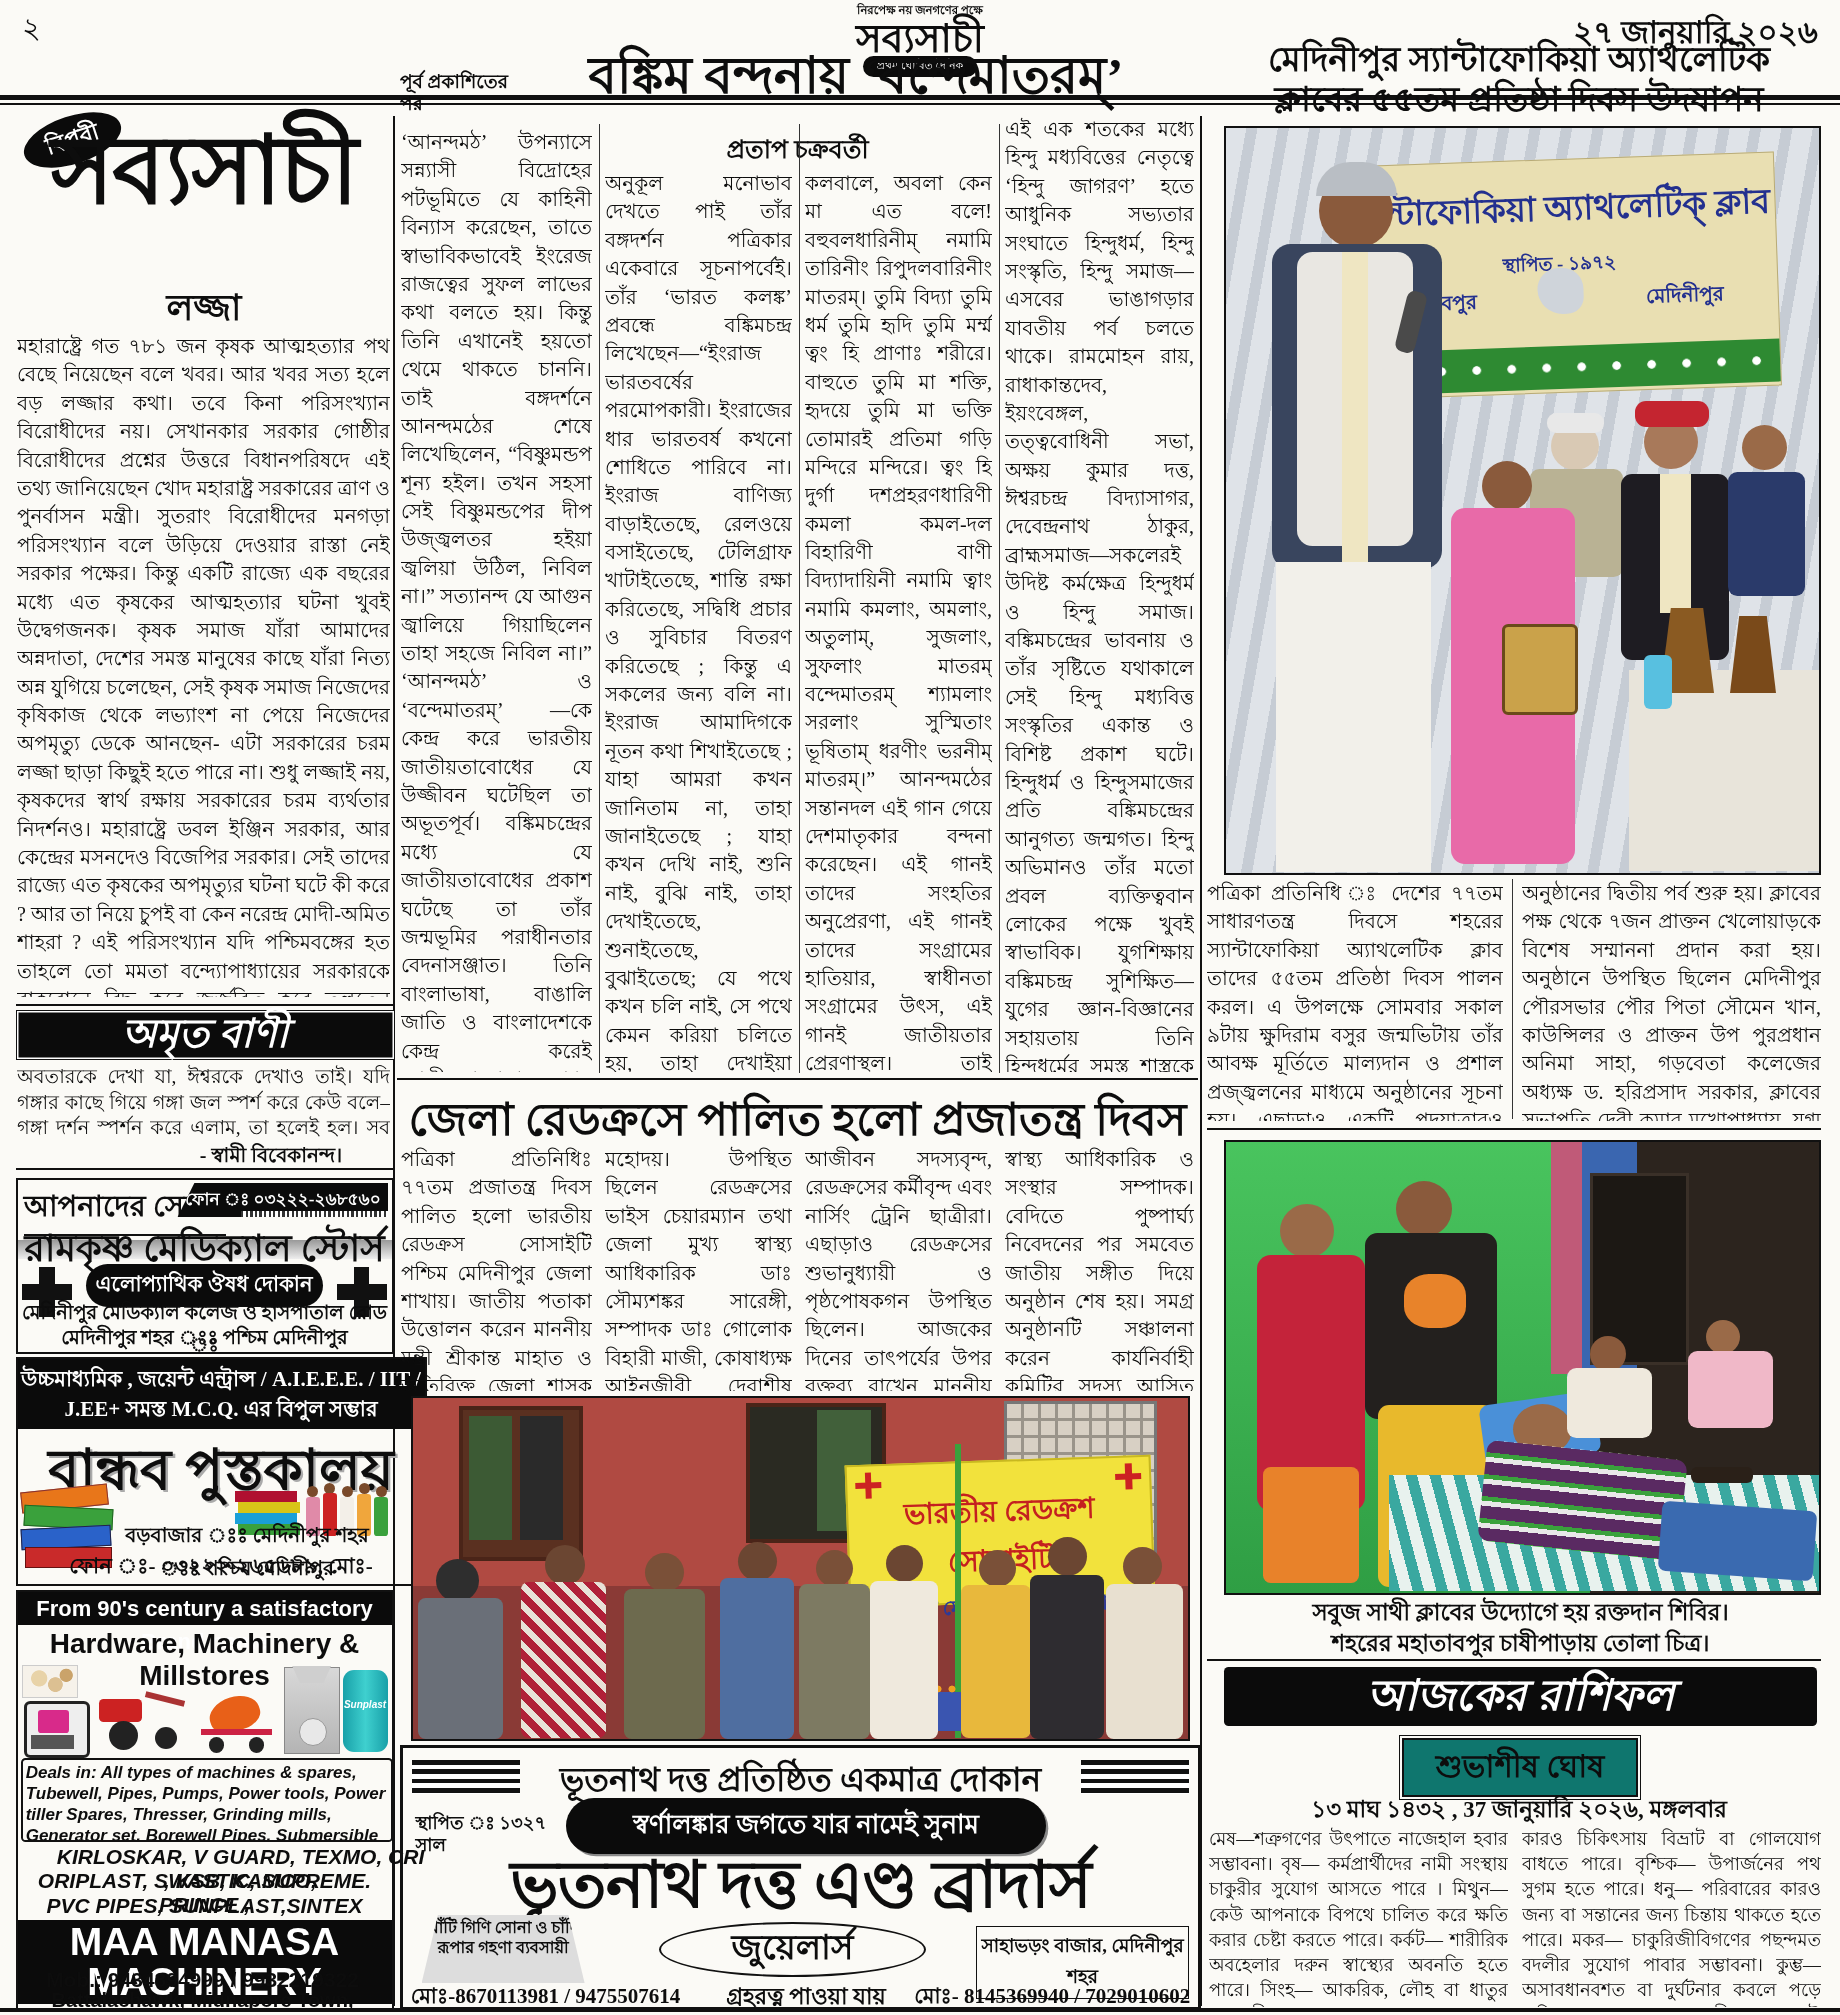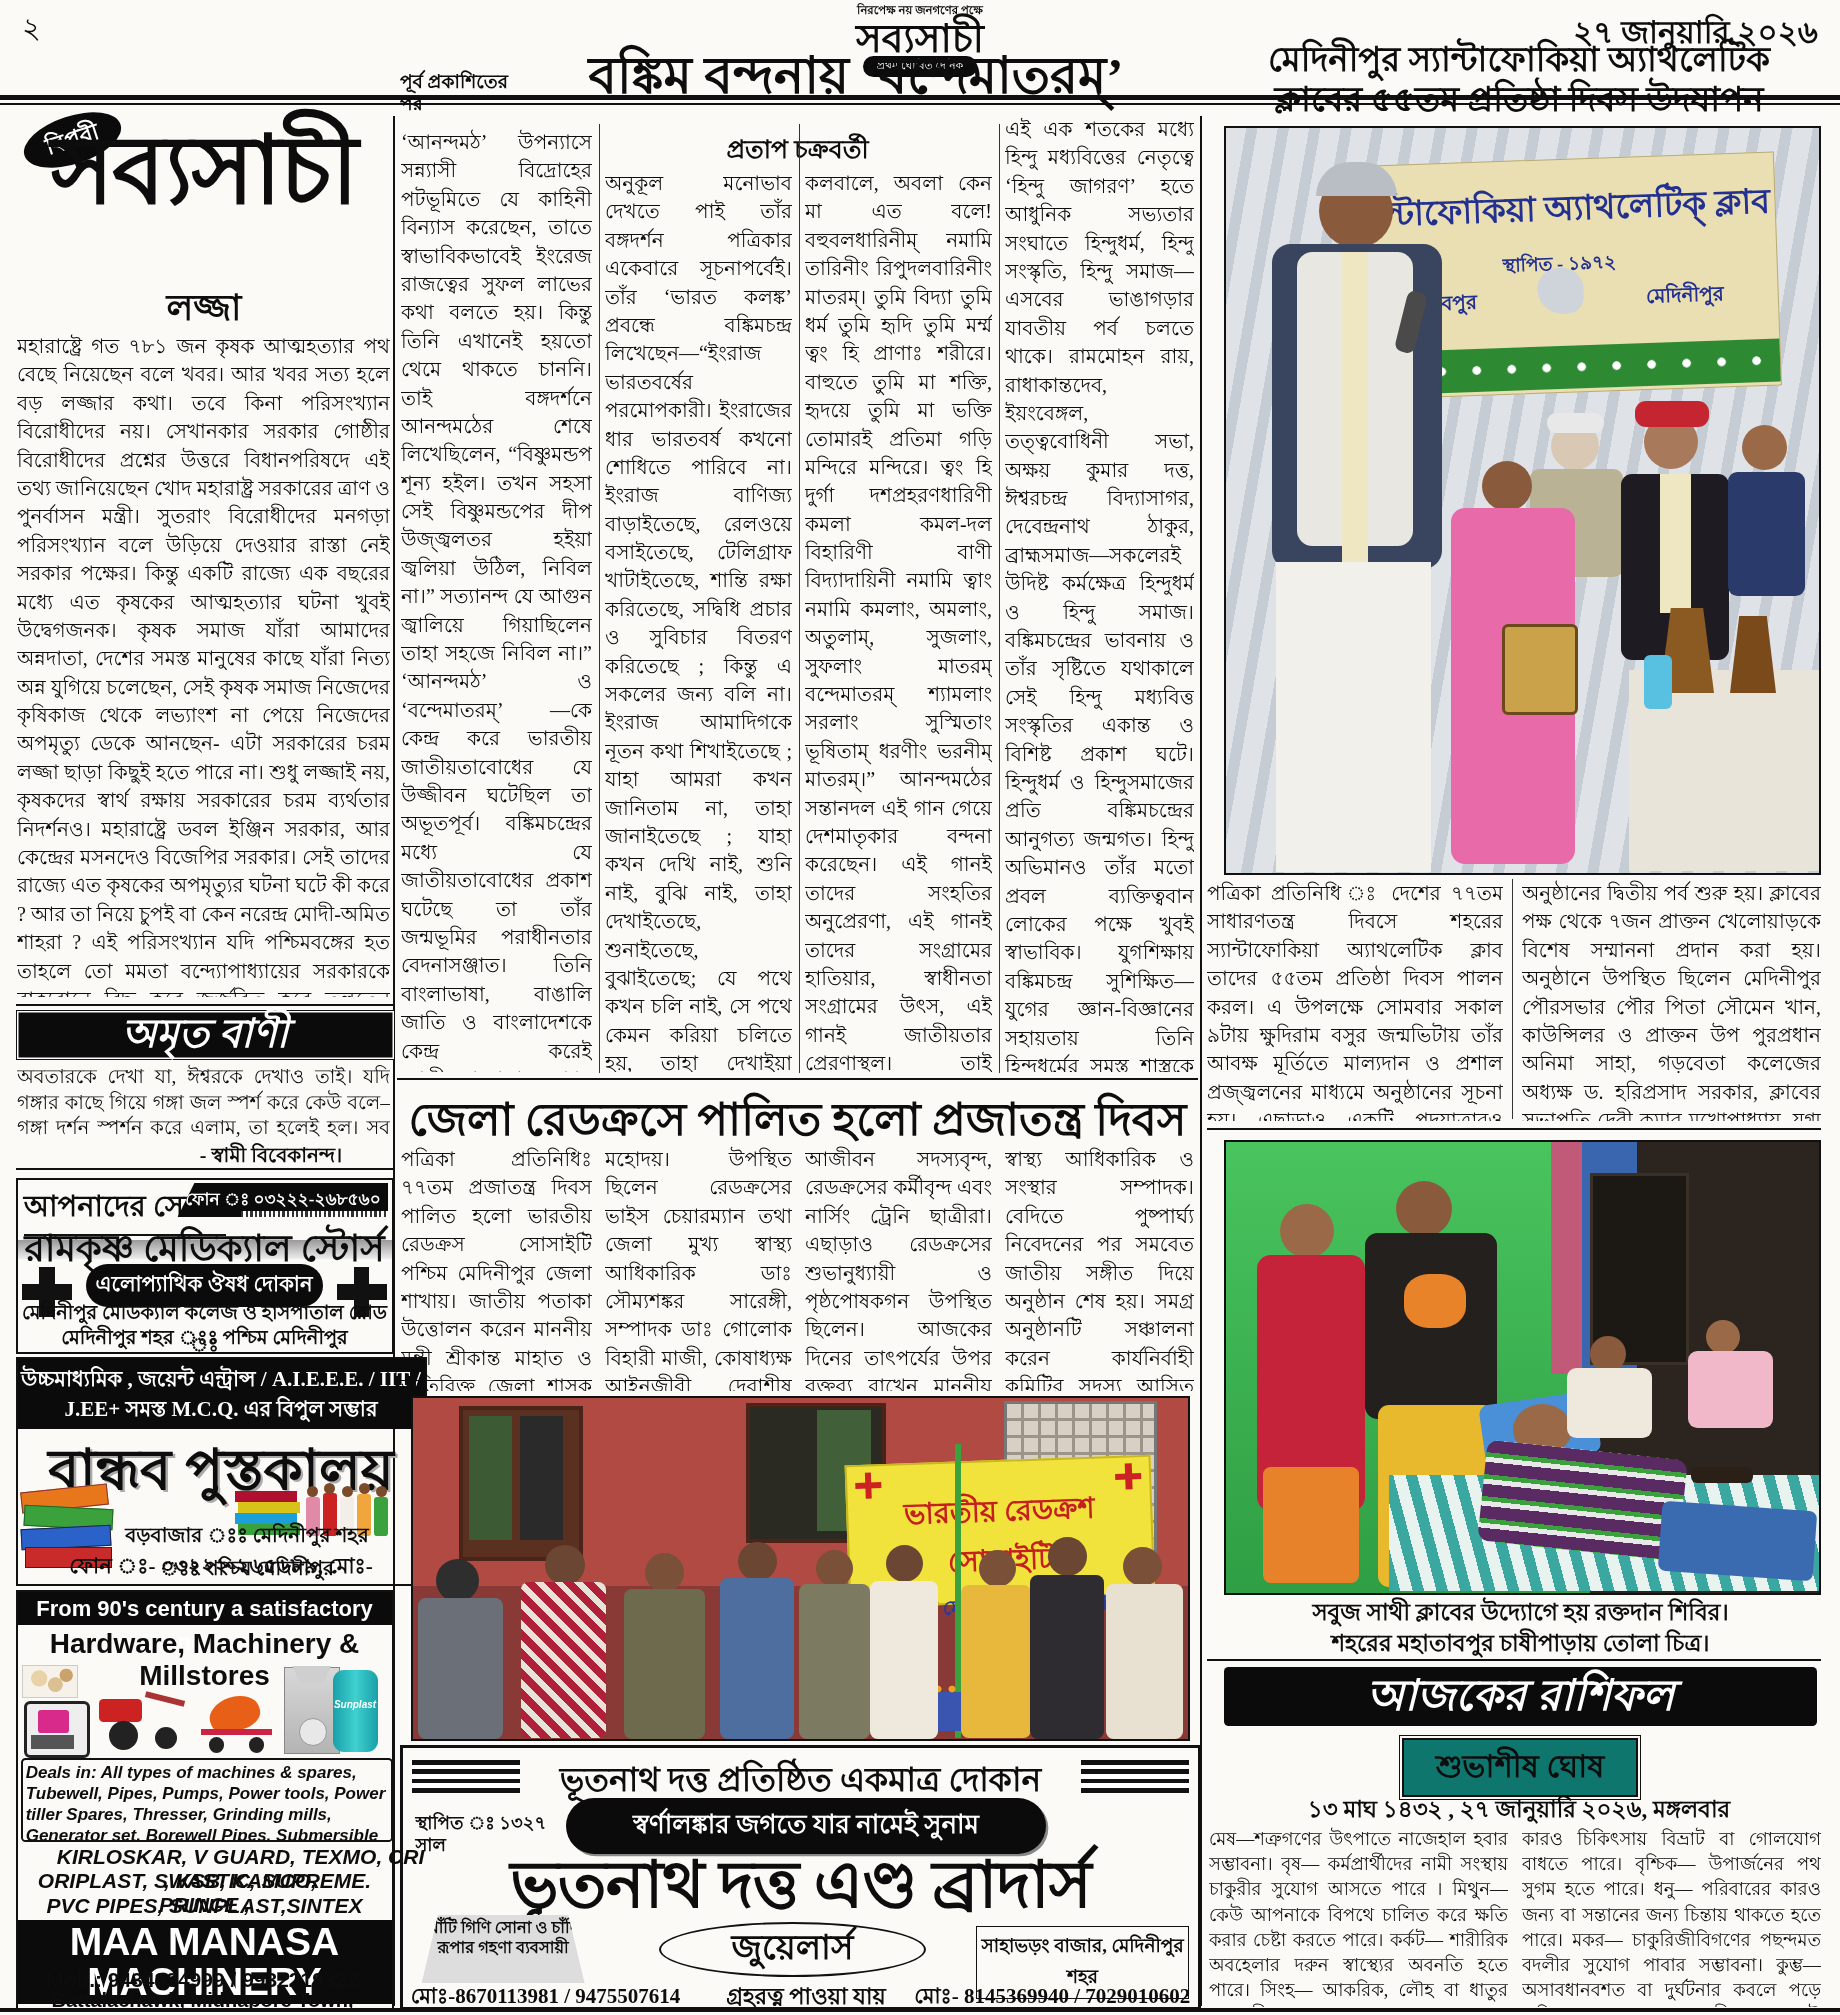--- a/index.html
+++ b/index.html
@@ -120,21 +120,21 @@
       <div class="abs" style="left:177px;top:33px;width:85px;height:57px;">
         <div class="abs" style="left:14px;top:1.5px;width:51px;height:34px;background:#e86018;border-radius:50% 50% 40% 40%;transform:rotate(-18deg);"></div>
         <div class="abs" style="left:6.2px;top:34px;width:71px;height:6.2px;background:#c24;"></div>
         <div class="head-circle" style="left:14px;top:42px;width:15.5px;height:15.5px;background:#222;"></div>
         <div class="head-circle" style="left:54px;top:42px;width:15.5px;height:15.5px;background:#222;"></div>
       </div>
       <div class="abs" style="left:266px;top:4.6px;width:54px;height:85px;background:linear-gradient(#d8d8d8,#b4b4b4);border:0.8px solid #888;">
         <div class="abs" style="left:7.7px;top:-1.5px;width:39px;height:17px;background:#cfcfcf;clip-path:polygon(0 0,100% 0,80% 100%,20% 100%);"></div>
         <div class="head-circle" style="left:14px;top:50px;width:26px;height:26px;background:#e8e8e8;border:1.5px solid #999;"></div>
       </div>
-      <div class="abs" style="left:315px;top:7.7px;width:45px;height:82px;background:linear-gradient(90deg,#18a0a8,#3fd0cf 50%,#18a0a8);border-radius:11px;">
+      <div class="abs" style="left:325px;top:7.7px;width:45px;height:82px;background:linear-gradient(90deg,#18a0a8,#3fd0cf 50%,#18a0a8);border-radius:11px;">
         <div class="ctr" style="color:#fff;font-weight:bold;font-size:10px;margin-top:29px;font-style:italic;">Sunplast</div>
       </div>
     </div>
     <div class="abs hide" style="left:3.1px;top:166px;width:362px;height:77px;border:2.3px solid #111;border-radius:4.6px;font-size:17px;font-weight:bold;font-style:italic;line-height:1.25;padding:1.5px 3.1px;">Deals in:     All types of machines &amp; spares, Tubewell, Pipes, Pumps, Power tools, Power tiller Spares, Thresser, Grinding mills, Generator set, Borewell Pipes, Submersible pumps, Electric motors, Huller, Concrete mixer, Vibrator available here.</div>
     <div class="abs b ctr" style="left:0;top:253px;width:100%;font-size:21px;font-style:italic;padding-left:36px;">KIRLOSKAR, V GUARD, TEXMO,  CRI , KSB, KAMCO,</div>
     <div class="abs b ctr" style="left:0;top:277px;width:100%;font-size:21px;font-style:italic;">ORIPLAST,  SWASTIC, SUPREME.  PRINCE ,</div>
     <div class="abs b ctr" style="left:0;top:302px;width:100%;font-size:21px;font-style:italic;">PVC PIPES, SUNPLAST,SINTEX WATER TANK.</div>
     <div class="abs blackbox ctr" style="left:0;top:328px;width:100%;height:84px;">
       <div style="font-size:39px;font-weight:bold;line-height:1.05;margin-top:1.5px;">MAA MANASA</div>
       <div style="font-size:39px;font-weight:bold;line-height:1.0;">MACHINERY</div>
@@ -306,19 +306,19 @@
   </div>
   <div class="abs b ctr" style="left:1224px;top:1597px;width:593px;font-size:23px;line-height:1.35;">
     <div>সবুজ সাথী ক্লাবের উদ্যোগে হয় রক্তদান শিবির।</div>
     <div>শহরের মহাতাবপুর চাষীপাড়ায় তোলা চিত্র।</div>
   </div>
 
   <div class="thinhr" style="left:1207px;top:1659px;width:614px;"></div>
 
   <div class="abs blackbox ctr" style="left:1224px;top:1667px;width:593px;height:59px;font-size:43px;font-weight:bold;font-style:italic;line-height:57px;border-radius:4.6px;">আজকের রাশিফল</div>
   <div class="abs dbl ctr" style="left:1402px;top:1738px;width:232px;font-size:31px;font-weight:bold;padding:1.5px 0;background:#0f766e;">শুভাশীষ ঘোষ</div>
-  <div class="abs b ctr" style="left:1209px;top:1791px;width:620px;font-size:23px;">১৩ মাঘ ১৪৩২ , ২৭ জানুয়ারি ২০২৬,  মঙ্গলবার</div>
+  <div class="abs b ctr" style="left:1209px;top:1791px;width:620px;font-size:23px;">১৩ মাঘ ১৪৩২ , 37 জানুয়ারি ২০২৬,  মঙ্গলবার</div>
   <div class="abs just smalltxt hide" style="left:1209px;top:1827px;width:299px;height:180px;">মেষ—শত্রুগণের উৎপাতে নাজেহাল হবার সম্ভাবনা। বৃষ— কর্মপ্রার্থীদের নামী সংস্থায় চাকুরীর সুযোগ আসতে পারে । মিথুন— কেউ আপনাকে বিপথে চালিত করে ক্ষতি করার চেষ্টা করতে পারে। কর্কট— শারীরিক অবহেলার দরুন স্বাস্থ্যের অবনতি হতে পারে। সিংহ— আকরিক, লৌহ বা ধাতুর ব্যবসায়ীগণ ব্যবসার ক্ষেত্রে সমস্যা দেখা দিতে পারে। কন্যা— গৃহে বা পথে কোন বিষয়কে কেন্দ্র করে নিরাপত্তার অভাব বোধ করতে পারেন। তুলা— নিজের বা পরিবারের</div>
   <div class="abs just smalltxt hide" style="left:1522px;top:1827px;width:299px;height:180px;">কারও চিকিৎসায় বিভ্রাট বা গোলযোগ বাধতে পারে। বৃশ্চিক— উপার্জনের পথ সুগম হতে পারে। ধনু— পরিবারের কারও জন্য বা সন্তানের জন্য চিন্তায় থাকতে হতে পারে। মকর— চাকুরিজীবিগণের পছন্দমত বদলীর সুযোগ পাবার সম্ভাবনা। কুম্ভ— অসাবধানবশত বা দুর্ঘটনার কবলে পড়ে ক্ষতিগ্রস্ত হবার আশঙ্কা। মীন — কেউ আপনার দুর্নাম বা বদনাম রটানোর চেষ্টা করতে পারে।</div>
 
   <div class="abs" style="left:0;top:2008px;width:1841px;height:3.9px;background:#111;"></div>
 </div>
 
 
 </body></html>

